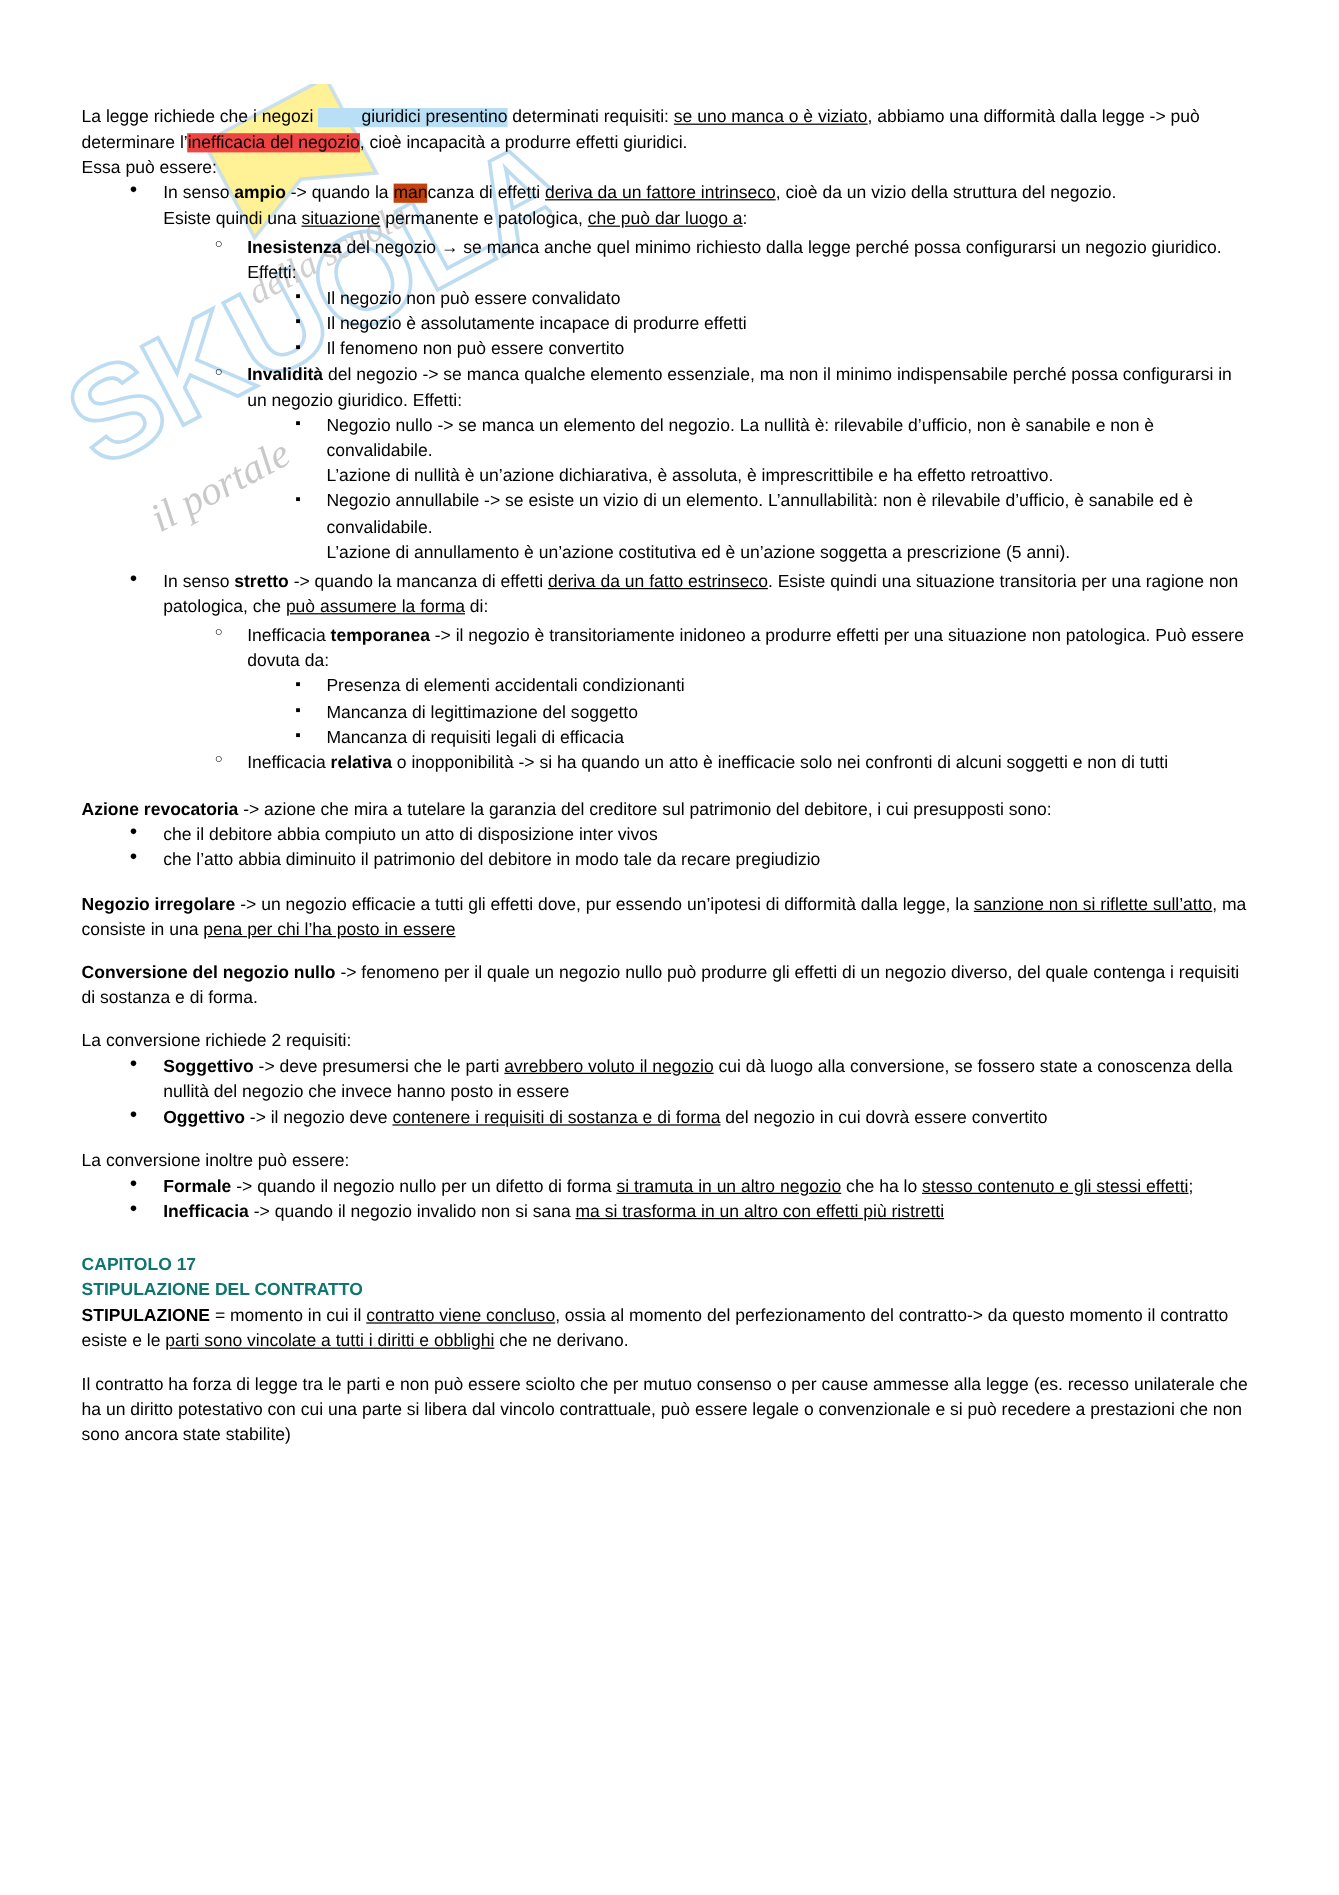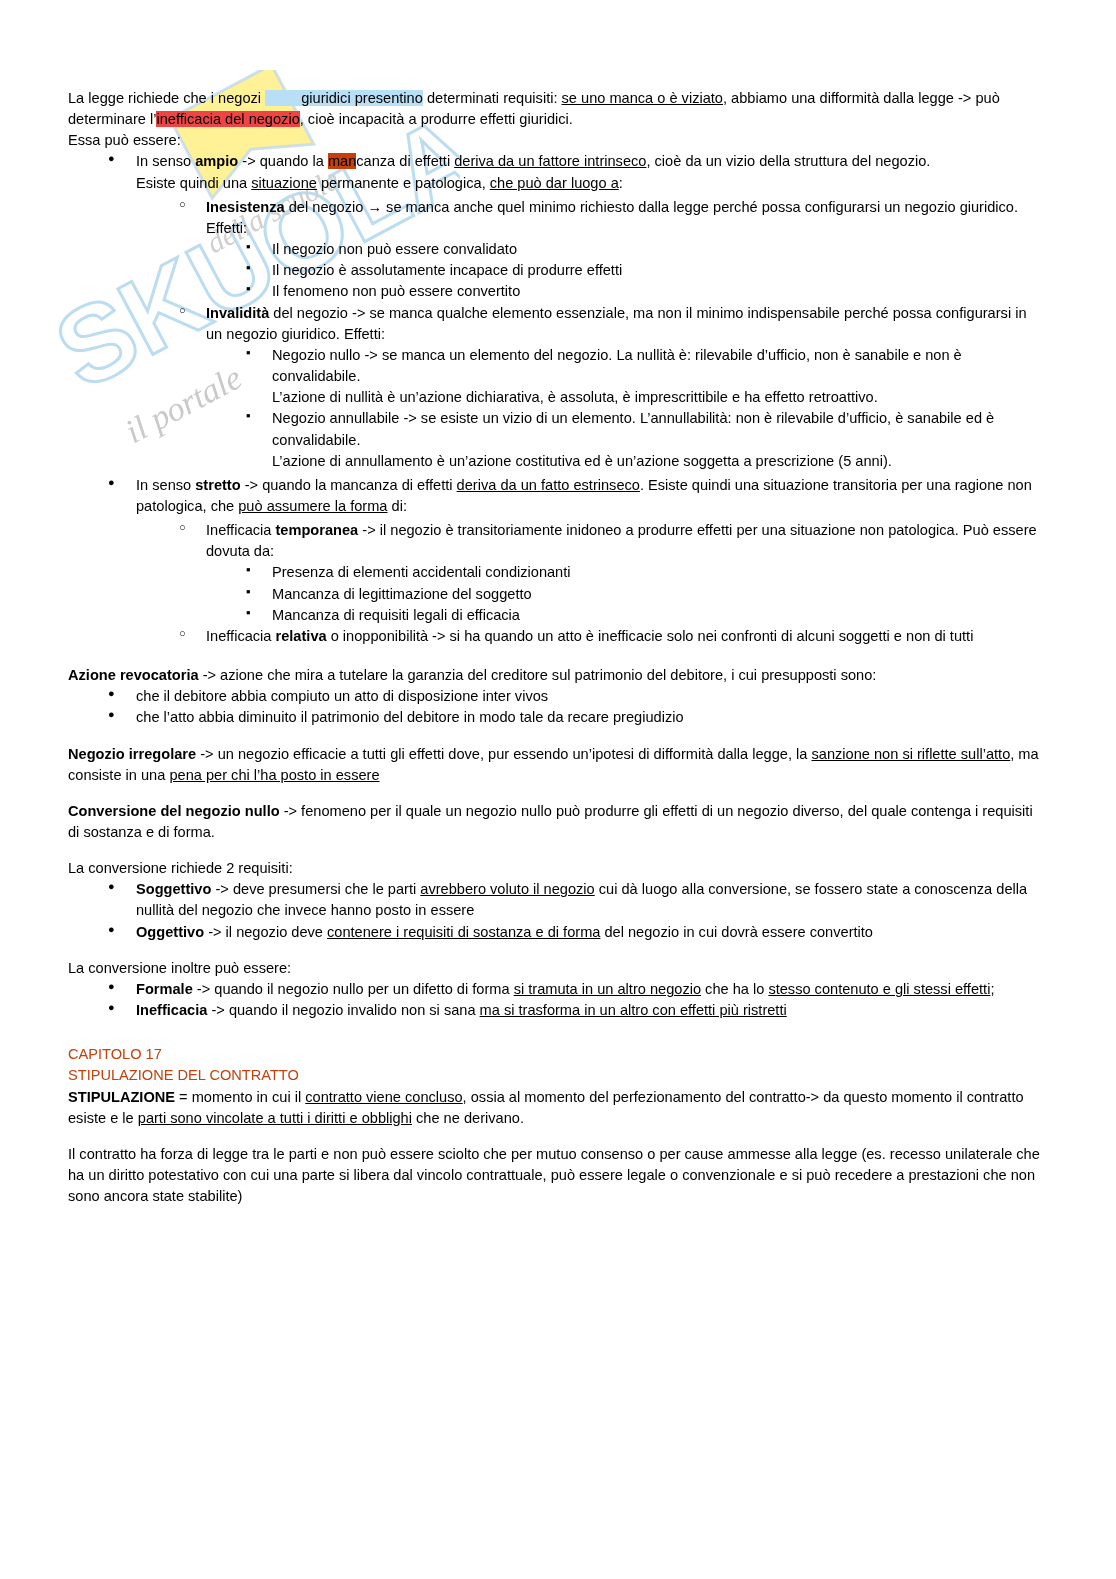--- a/index.html
+++ b/index.html
@@ -42,22 +42,22 @@
   .para {
     margin: 0 0 0 0;
   }
   .spacer { height: 15px; }
   .spacer-sm { height: 8px; }
   .heading-u {
     font-weight: bold;
     text-decoration: underline;
   }
   .red {
-    color: #c2410c;
-    font-weight: normal;
+    color: #0f766e;
+    font-weight: bold;
   }
   b { font-weight: bold; }
   u { text-decoration: underline; }
   .hl-blue { background: #b8dff5; padding-left: 36px; }
   .hl-yellow { background: #ef4444; }
   .hl-yellow2 { background: #c2410c; }
   ul.lvl1 {
     list-style: none;
     margin: 0;
     padding-left: 0;

